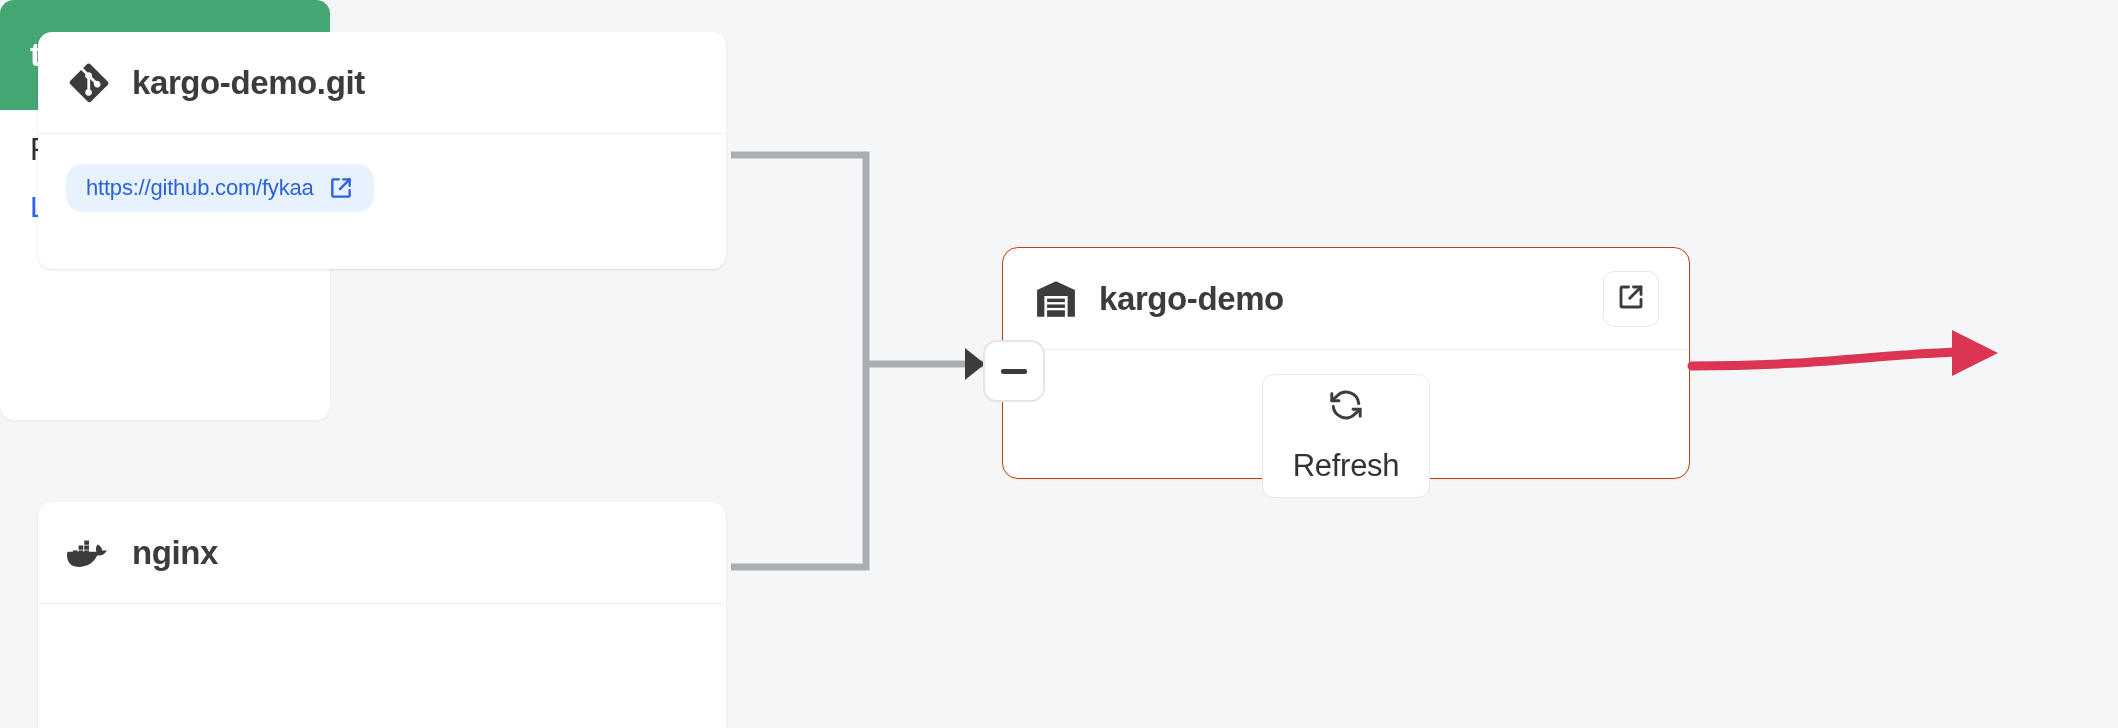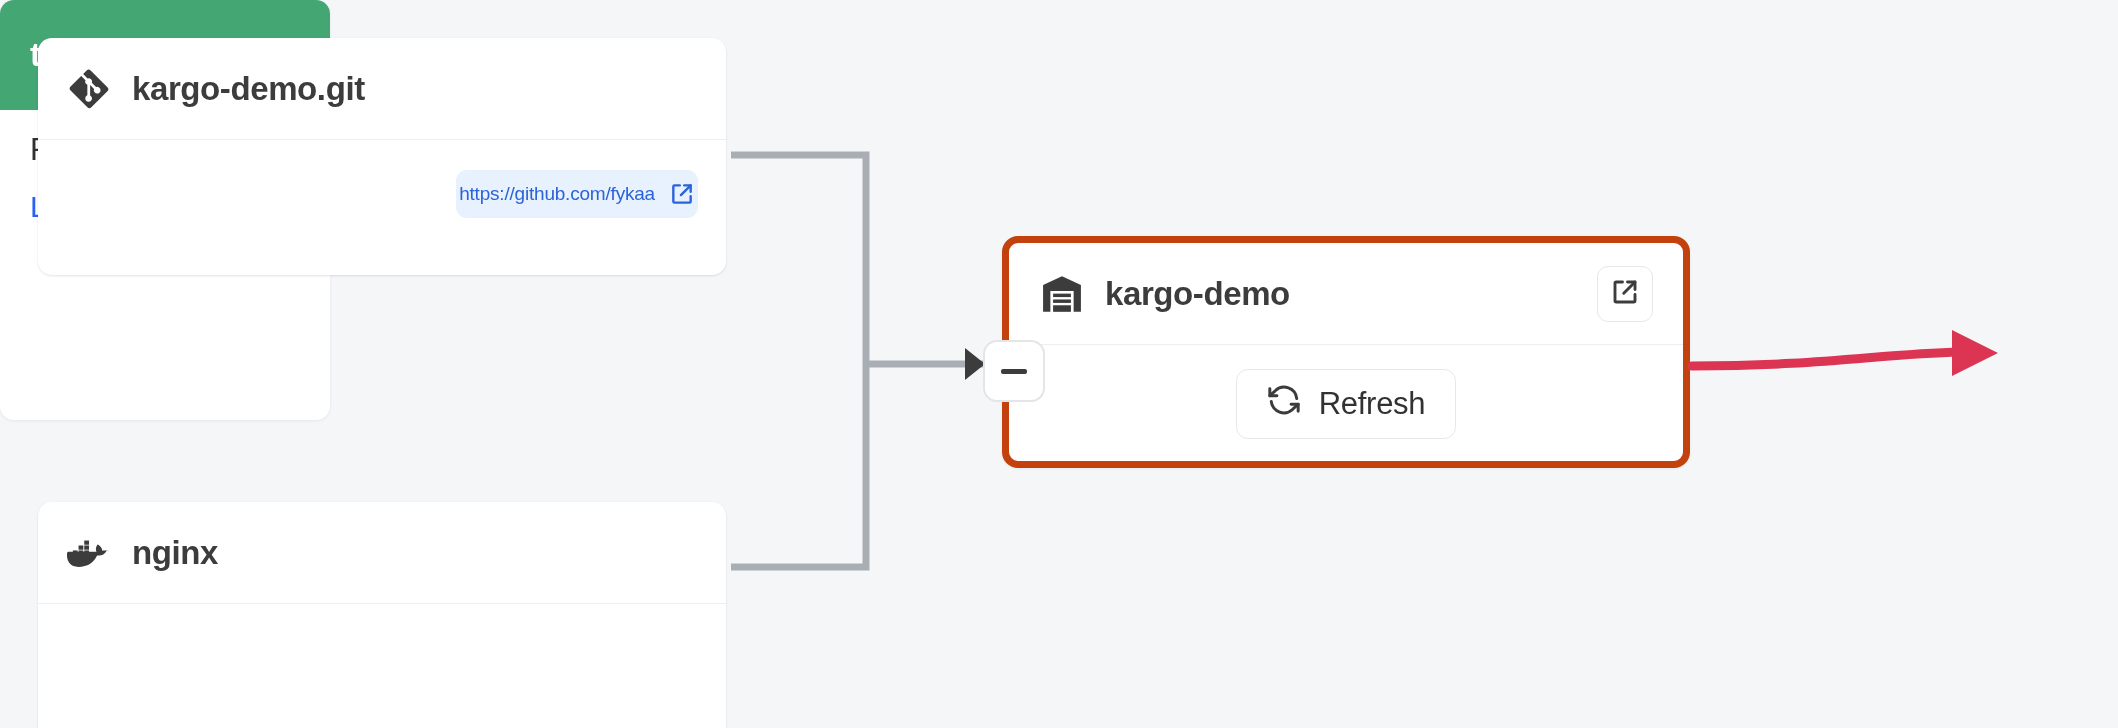--- a/index.html
+++ b/index.html
@@ -43,48 +43,48 @@
     color: #3c3c3c;
     letter-spacing: -0.4px;
     white-space: nowrap;
   }
   .card-body {
     padding: 30px 28px;
   }
 
   
   .sub-card { width: 688px; height: 237px; left: 38px; }
-  #sub-git   { top: 38px; text-align: right; }
+  #sub-git   { top: 32px; }
   #sub-image { top: 502px; }
 
   .url-badge {
     display: inline-flex;
     align-items: center;
     gap: 14px;
     background: #e8f1fe;
     color: #2b63d9;
-    border-radius: 11px;
-    padding: 11px 3px;
-    font-size: 19px;
+    border-radius: 17px;
+    padding: 11px 20px;
+    font-size: 22px;
     font-weight: 400;
     letter-spacing: -0.2px;
     cursor: pointer;
     white-space: nowrap;
   }
   .url-badge .ext { display: inline-flex; }
 
   .src-icon { width: 46px; display:flex; align-items:center; justify-content:center; flex: none; }
 
   
   #warehouse {
     left: 1002px;
-    top: 236px;
+    top: 247px;
     width: 688px;
     height: 232px;
-    border: 7px solid #c2410c;
+    border: 1px solid #c2410c;
     border-radius: 16px;
     box-shadow: 0 1px 3px rgba(16,24,40,.06);
   }
   #warehouse .card-head { height: 102px; padding: 0 30px; }
   #warehouse .card-head .title { flex: 1 1 auto; }
 
   .icon-btn {
     width: 56px; height: 56px;
     border: 1.5px solid #e6e8eb;
     border-radius: 11px;
@@ -105,20 +105,21 @@
     border: 1.5px solid #e6e8eb;
     background: #ffffff;
     border-radius: 12px;
     padding: 13px 30px;
     font-size: 31px;
     font-weight: 400;
     color: #323232;
     letter-spacing: -0.3px;
     cursor: pointer;
     font-family: "Liberation Sans", sans-serif;
+    flex-direction: column;
   }
 
   
   #collapse-handle {
     position: absolute;
     left: 983px;
     top: 340px;
     width: 62px;
     height: 62px;
     background: #ffffff;

